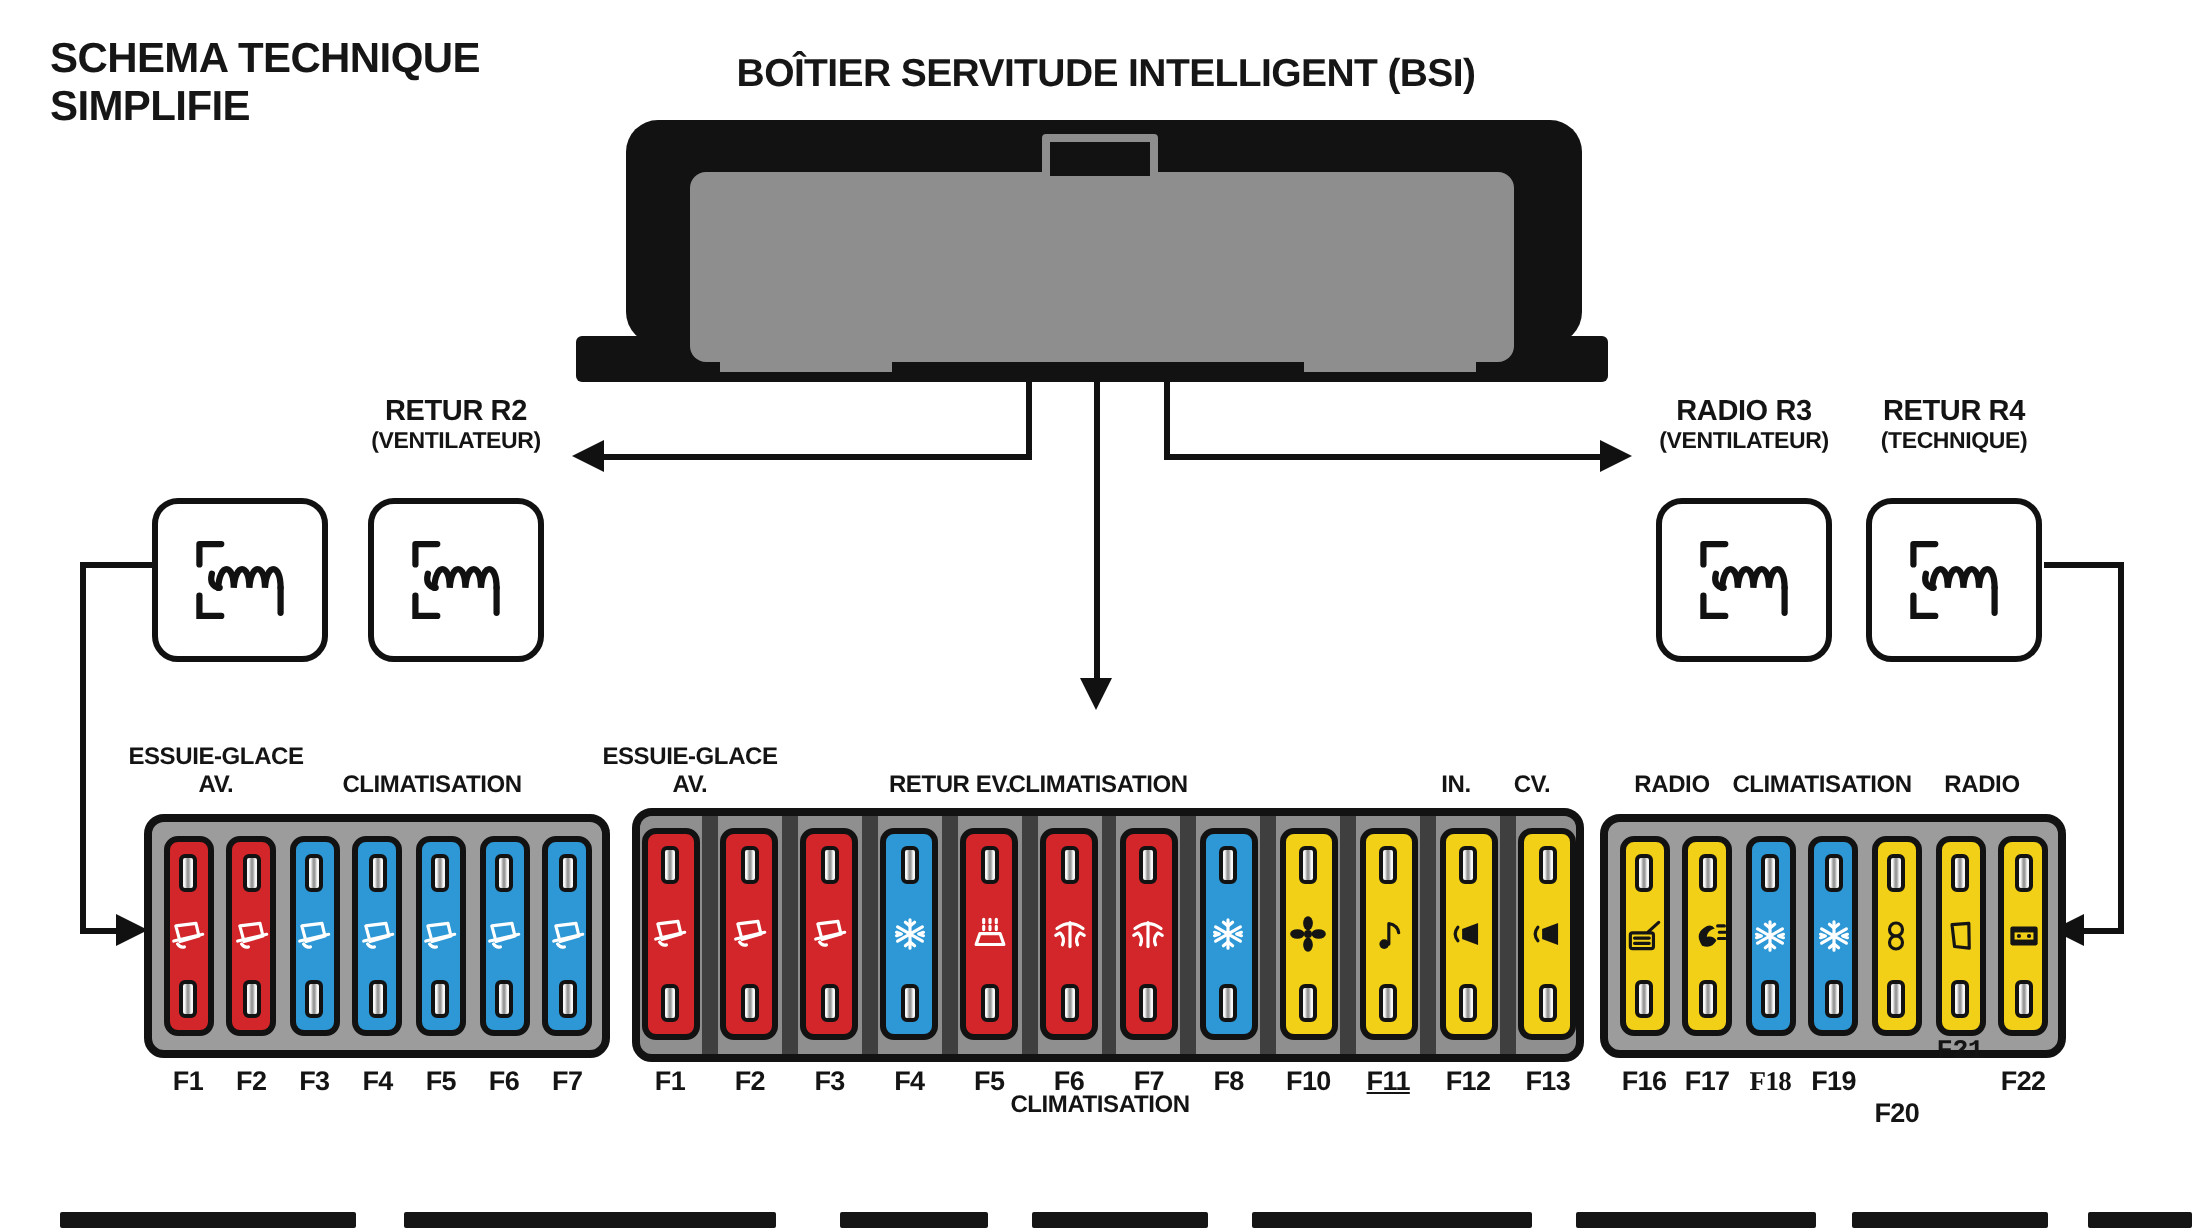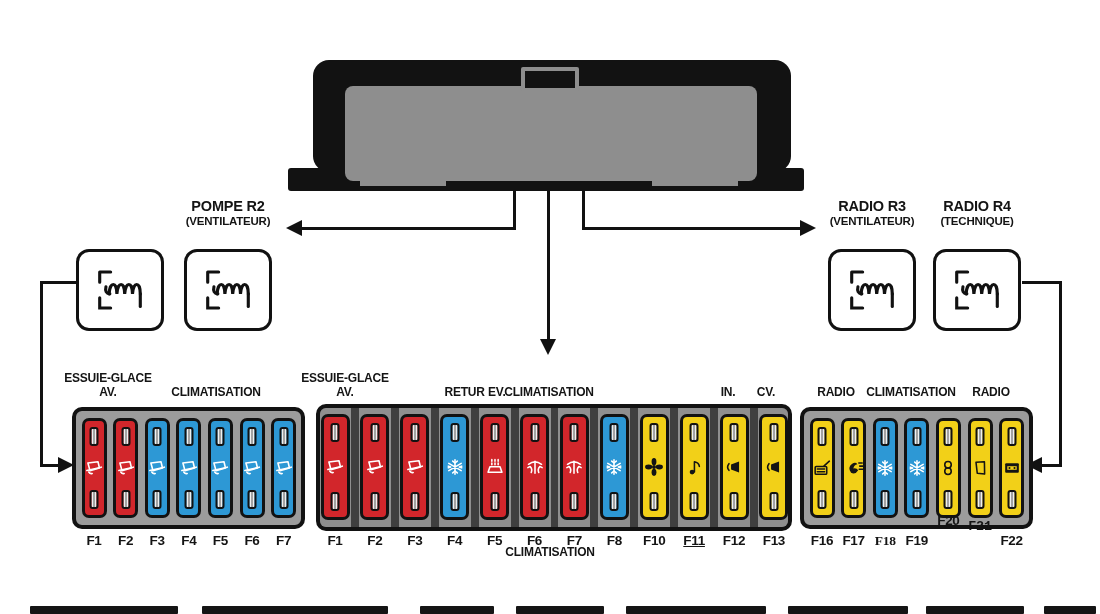--- a/index.html
+++ b/index.html
@@ -53,20 +53,25 @@
   .fuse-num{position:absolute;transform:translateX(-50%);font-size:13.5px;font-weight:800;letter-spacing:-0.3px;white-space:nowrap;}
   .top-label{position:absolute;transform:translateX(-50%);font-size:12px;font-weight:800;text-align:center;line-height:1.15;letter-spacing:-0.2px;white-space:nowrap;}
   .coil path{stroke:#111;stroke-width:4;fill:none;stroke-linecap:round;}
   .crop-bar{position:absolute;top:606px;height:8px;background:#151515;border-radius:1px;}
 </style>
 </head>
 <body>
 
 <div class="canvas" id="canvas">
 
+  <div class="main-title">
+    <div>SCHEMA TECHNIQUE</div>
+    <div>SIMPLIFIE</div>
+  </div>
+  <div class="bsi-title">BOÎTIER SERVITUDE INTELLIGENT (BSI)</div>
 
   <div class="bsi-body"></div>
   <div class="bsi-flange"></div>
   <div class="bsi-inner"></div>
   <div class="bsi-tab" style="left:360px;width:86px;"></div>
   <div class="bsi-tab" style="left:652px;width:86px;"></div>
   <div class="bsi-clip"></div>
 
   <div class="vline" style="left:513px;top:191px;height:39px;"></div>
   <div class="vline" style="left:582px;top:191px;height:39px;"></div>
@@ -81,29 +86,29 @@
   <div class="vline" style="left:40px;top:281px;height:186px;"></div>
   <div class="hline" style="left:40px;top:464px;width:22px;"></div>
   <div class="arr arr-right" style="left:58px;top:457px;"></div>
 
   <div class="hline" style="left:1022px;top:281px;width:40px;"></div>
   <div class="vline" style="left:1059px;top:281px;height:186px;"></div>
   <div class="hline" style="left:1040px;top:464px;width:20px;"></div>
   <div class="arr arr-left" style="left:1026px;top:457px;"></div>
 
   <div class="relay-label" style="left:228px;">
-    <div class="rname">POMPE R2</div>
+    <div class="rname">RETUR R2</div>
     <div class="rsub">(VENTILATEUR)</div>
   </div>
   <div class="relay-label" style="left:872px;">
     <div class="rname">RADIO R3</div>
     <div class="rsub">(VENTILATEUR)</div>
   </div>
   <div class="relay-label" style="left:977px;">
-    <div class="rname">RADIO R4</div>
+    <div class="rname">RETUR R4</div>
     <div class="rsub">(TECHNIQUE)</div>
   </div>
 
   <div class="relay-box" style="left:76px;">
     <svg class="coil" width="72" height="64" viewBox="0 0 88 82">
       <path d="M18,18 h14 M18,18 v13"></path>
         <path d="M18,51 v13 h14"></path>
       <path d="M30,46 c1,-16 10,-16 10,0 c1,-16 10,-16 10,0 c1,-16 10,-16 10,0 c1,-16 10,-16 10,0"></path>
       <path d="M31,46 q-7,-1 -5,-9"></path>
         <path d="M70,46 v16"></path>
@@ -403,21 +408,21 @@
     </div>
     <div class="fuse-num" style="left: 916.8px; top: 533px;">F19</div>
     <div class="fuse" style="left: 935.9px; top: 418px; width: 25px; height: 100px; background: rgb(242, 208, 24); --fusebg: #f2d018;">
       <div class="slot" style="top: 6px;"></div>
       <svg viewBox="0 0 20 20" class="fuse-icon" style="color: rgb(20, 20, 20);">
         <circle cx="10" cy="6.9" r="3.1"></circle>
         <circle cx="10" cy="13.1" r="3.1"></circle>
       </svg>
       <div class="slot" style="bottom: 6px;"></div>
     </div>
-    <div class="fuse-num" style="left: 948.4px; top: 513px;">F20</div>
+    <div class="fuse-num" style="left: 948.4px; top: 549px;">F20</div>
     <div class="fuse" style="left: 967.5px; top: 418px; width: 25px; height: 100px; background: rgb(242, 208, 24); --fusebg: #f2d018;">
       <div class="slot" style="top: 6px;"></div>
       <svg viewBox="0 0 20 20" class="fuse-icon" style="color: rgb(20, 20, 20);">
         <path d="M6.2,4.6 L14.2,4 L14.4,15.8 L7.4,15 Z"></path>
       </svg>
       <div class="slot" style="bottom: 6px;"></div>
     </div>
     <div class="fuse-num" style="left: 980px; top: 519px; font-family: Liberation Mono, monospace;">F21</div>
     <div class="fuse" style="left: 999.1px; top: 418px; width: 25px; height: 100px; background: rgb(242, 208, 24); --fusebg: #f2d018;">
       <div class="slot" style="top: 6px;"></div>

